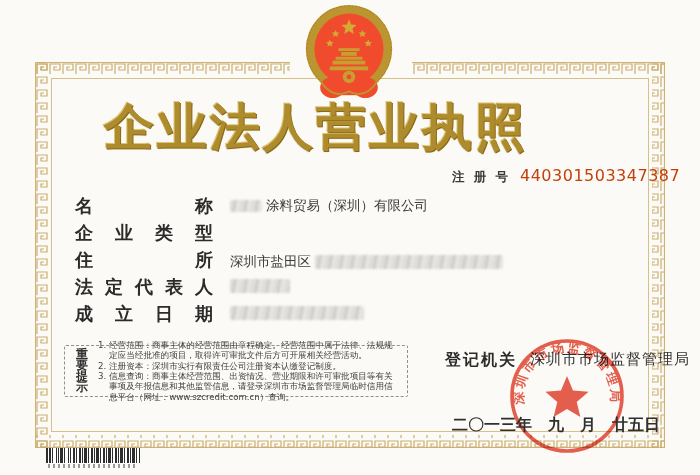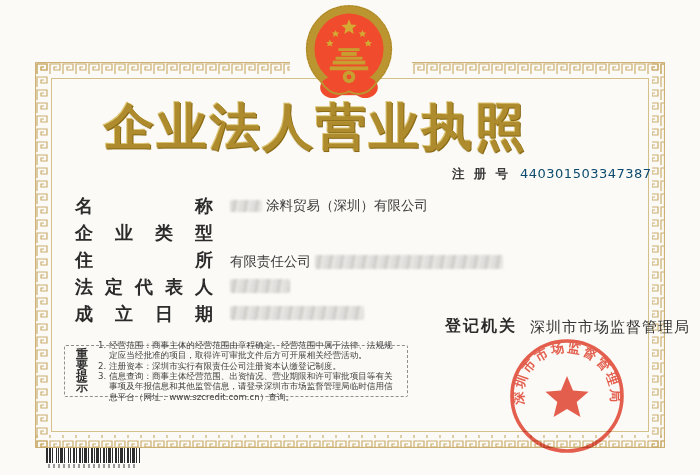--- a/index.html
+++ b/index.html
@@ -27,21 +27,21 @@
     text-shadow:1px 1px 0 #8a6a15,-1px -1px 0 #dcc473,0 1px 1px rgba(120,90,10,.45);
     white-space:nowrap;
   }
 
   
   .regno{position:absolute;left:452px;top:166px;display:flex;align-items:baseline;}
   .regno-label{
     display:inline-flex;justify-content:space-between;width:56px;
     font-size:12.5px;font-weight:bold;color:#3a3a3a;
   }
-  .regno-value{margin-left:12px;font-size:13px;color:#0c4a6e;letter-spacing:.5px;}
+  .regno-value{margin-left:12px;font-size:16px;color:#c2410c;letter-spacing:.5px;}
 
   
   .row{position:absolute;left:75px;display:flex;align-items:baseline;white-space:nowrap;}
   .flabel{
     display:inline-flex;justify-content:space-between;width:138px;
     font-size:18px;font-weight:600;color:#2b2b2b;flex:none;
   }
   .fvalue{margin-left:17px;font-size:13.5px;color:#3b3b3b;display:inline-flex;align-items:center;gap:4px;}
 
   
@@ -61,21 +61,21 @@
     display:flex;flex-direction:column;justify-content:space-between;
     width:14px;height:44px;flex:none;
     font-size:12px;font-weight:bold;color:#2e2e2e;line-height:11px;text-align:center;
   }
   .notice-body{margin-left:9px;font-size:8.6px;line-height:10.4px;color:#414141;}
   .note{display:flex;}
   .note-num{width:11px;flex:none;}
   .note-text{flex:1;}
 
   
-  .authority{position:absolute;left:445px;top:316px;display:flex;align-items:flex-end;white-space:nowrap;font-family:Liberation Serif, serif;}
+  .authority{position:absolute;left:445px;top:350px;display:flex;align-items:flex-start;white-space:nowrap;font-family:Liberation Serif, serif;}
   .auth-label{font-size:16px;font-weight:600;color:#2b2b2b;letter-spacing:2px;}
   .auth-value{margin-left:13px;font-size:15px;color:#333;letter-spacing:1px;}
 
   
   .seal{position:absolute;left:505px;top:332px;width:124px;height:124px;mix-blend-mode:multiply;}
 
   
   .issue-date{
     position:absolute;left:452px;top:415px;width:200px;
     font-size:16px;font-weight:600;color:#2f2f2f;white-space:nowrap;
@@ -176,21 +176,21 @@
         <span>型</span>
       </span>
   </div>
 
   <div class="row" style="top:248px">
     <span class="flabel">
         <span>住</span>
         <span>所</span>
       </span>
     <span class="fvalue">
-      <span>有限责任公司</span>
+      <span>深圳市盐田区</span>
       <span class="redact" style="width:188px;height:14px"></span>
     </span>
   </div>
 
   <div class="row" style="top:275px">
     <span class="flabel">
         <span>法</span>
         <span>定</span>
         <span>代</span>
         <span>表</span>
@@ -247,18 +247,19 @@
       <defs>
         <path id="sealArc" d="M 20.7 79 A 44 44 0 1 1 103.3 79" fill="none"></path>
       </defs>
       <text font-size="13" fill="#e44a38" letter-spacing="2.5" font-weight="bold">
         <textPath href="#sealArc" startOffset="50%" text-anchor="middle">深圳市市场监督管理局</textPath>
       </text>
       <path d="M62 44 l6 14.5 15.6 1.2 -11.9 10.2 3.7 15.2 -13.4 -8.2 -13.4 8.2 3.7 -15.2 -11.9 -10.2 15.6 -1.2 z" fill="#e44a38"></path>
     </g>
   </svg>
 
+  <div class="issue-date">二〇一三年　九　月　廿五日</div>
 
 
   <div class="barcode"></div>
   <div class="barcode-digits"></div>
 
 </div>
 
 </body></html>

